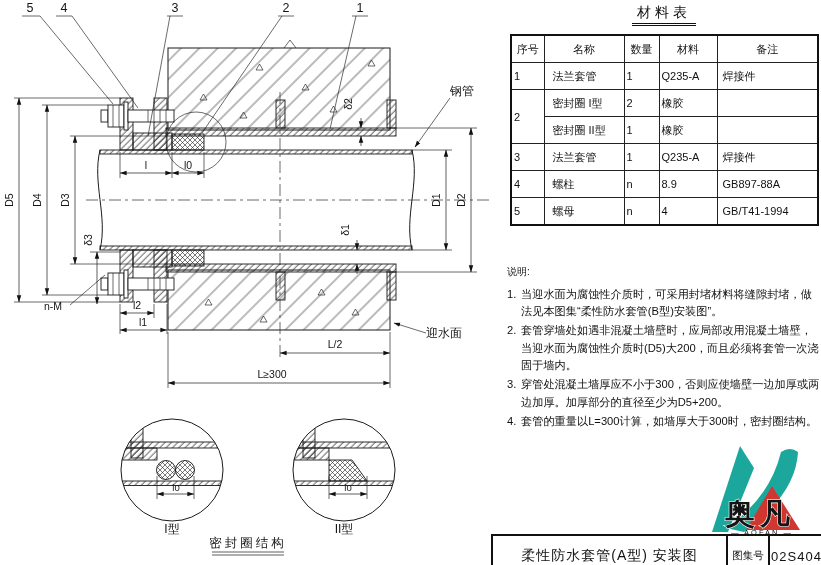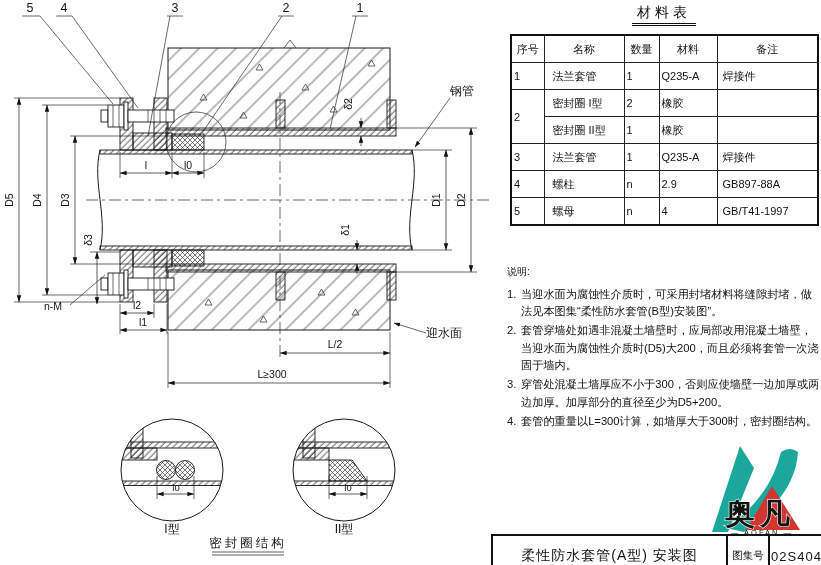--- a/index.html
+++ b/index.html
@@ -311,29 +311,29 @@
       <td>3</td>
       <td class="name">法兰套管</td>
       <td>1</td>
       <td>Q235-A</td>
       <td class="note">焊接件</td>
     </tr>
     <tr>
       <td>4</td>
       <td class="name">螺柱</td>
       <td>n</td>
-      <td>2.9</td>
+      <td>8.9</td>
       <td class="note">GB897-88A</td>
     </tr>
     <tr>
       <td>5</td>
       <td class="name">螺母</td>
       <td>n</td>
       <td>4</td>
-      <td class="note">GB/T41-1997</td>
+      <td class="note">GB/T41-1994</td>
     </tr>
   </tbody>
     </table>
 
   <div class="notes">
     <div class="hd">说明:</div>
     <div class="it">
       <span class="n">1.</span>
       <span class="t">当迎水面为腐蚀性介质时，可采用封堵材料将缝隙封堵，做法见本图集“柔性防水套管(B型)安装图”。</span>
     </div>

